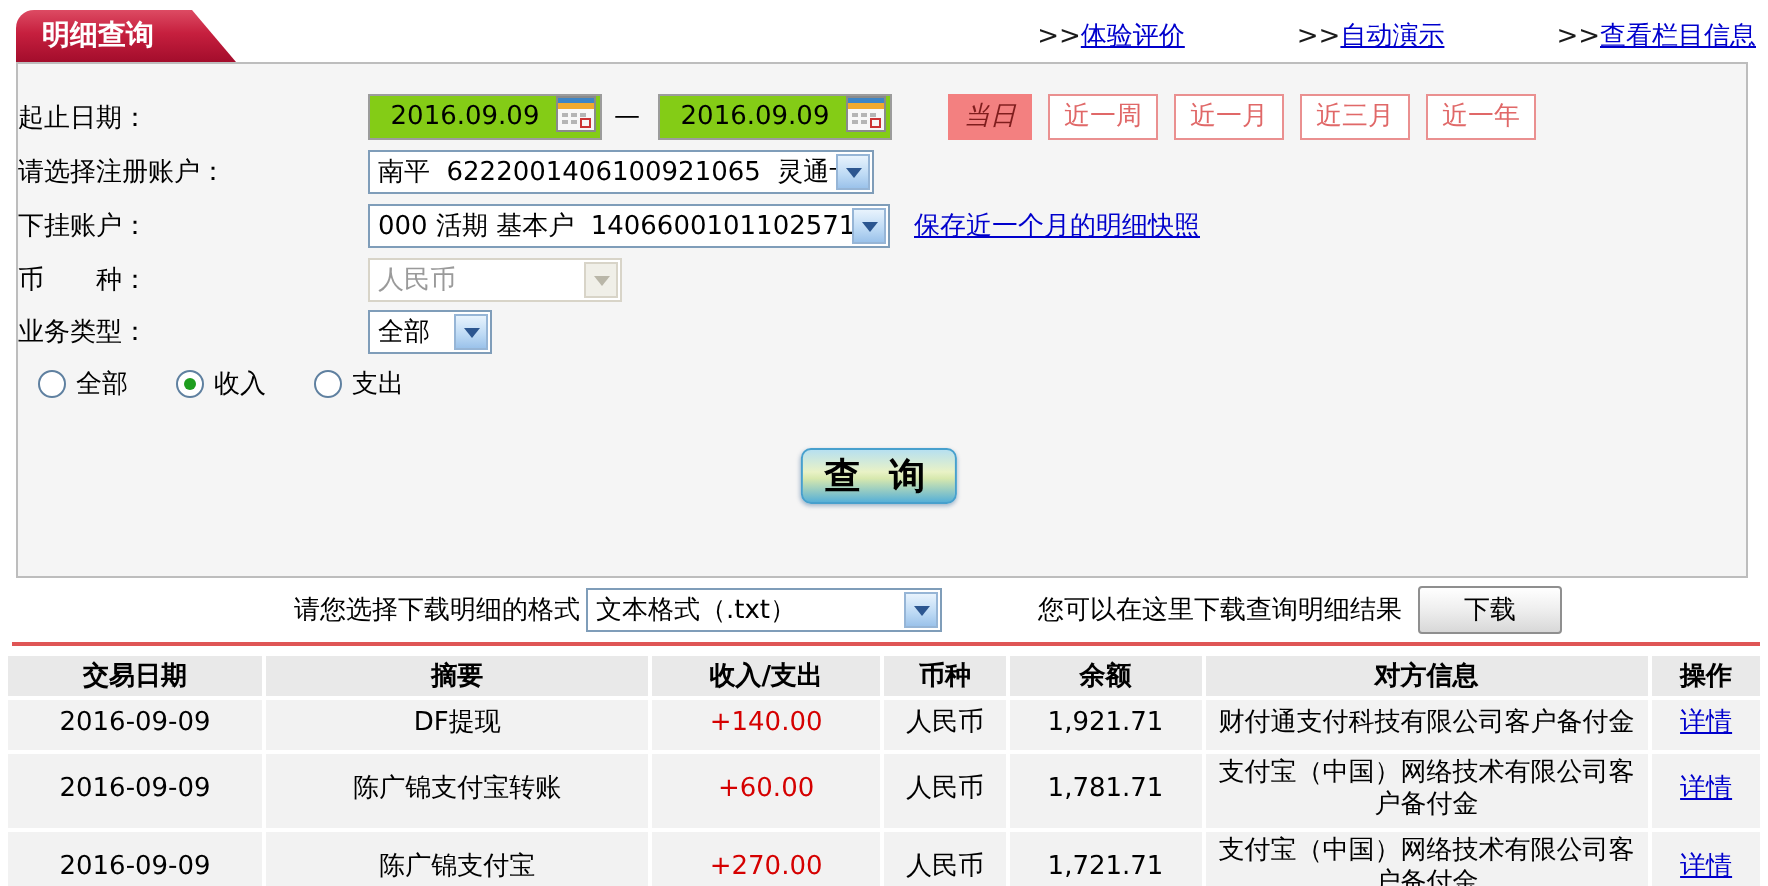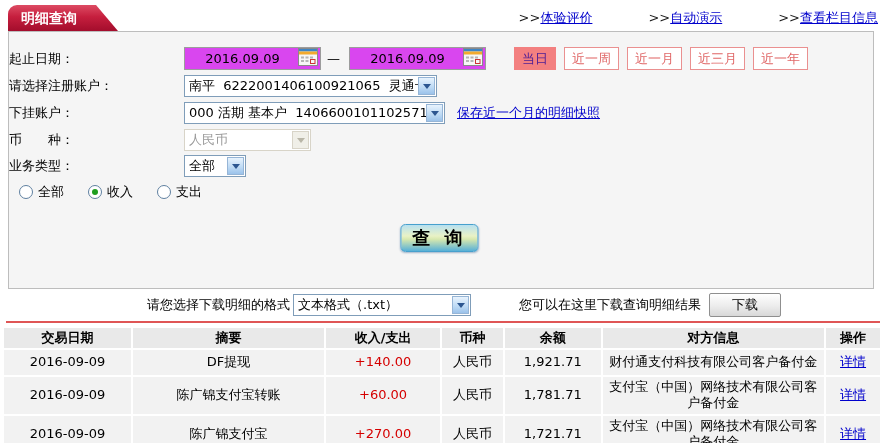--- a/index.html
+++ b/index.html
@@ -21,31 +21,31 @@
   .top-link .prefix { color:#1a1a1a; }
   .top-link .lbl { color:#0000cc; text-decoration:underline; }
   
   .panel {
     position:absolute; left:8px; top:31px; width:866px; height:258px;
     background:#f5f5f5; border:1px solid #bdbdbd;
   }
   .frow { position:absolute; left:0; width:100%; display:flex; align-items:center; }
   .flabel { width:172px; flex:none; color:#000; }
   .date-box {
-    display:flex; align-items:center; height:23px; width:137px; flex:none;
-    border:1px solid #9c9c9c; background:#d946ef; margin-left:3px; padding:0 2px;
+    display:flex; align-items:center; height:23px; width:117px; flex:none;
+    border:1px solid #9c9c9c; background:#84cc16; margin-left:3px; padding:0 2px;
   }
   .date-box .dval { flex:1; text-align:center; }
   .cal { flex:none; cursor:pointer; }
   .dash { margin:0 6px; }
   .qbtn {
     height:23px; padding:0 7px; margin-left:8px; line-height:21px; cursor:pointer;
     border:1px solid #ea9090; background:#fff; color:#e06868; white-space:nowrap;
   }
-  .qbtn.active { background:#f38080; border-color:#f38080; color:#4c1d95; }
+  .qbtn.active { background:#f38080; border-color:#f38080; color:#7f1d1d;font-style:italic; }
   .combo {
     display:inline-flex; align-items:center; height:22px;
     border:1px solid #7f9db9; background:#fff; margin-left:3px; overflow:hidden;
   }
   .combo .cval { flex:1; padding:0 4px; white-space:pre; overflow:hidden; }
   .combo .carr {
     flex:none; width:17px; height:18px; margin-right:1px; cursor:pointer;
     background:linear-gradient(180deg,#e8f3fd 0%,#bcd9f4 60%,#9bc2ea 100%);
     border:1px solid #96b5d6; display:flex; align-items:center; justify-content:center;
   }

